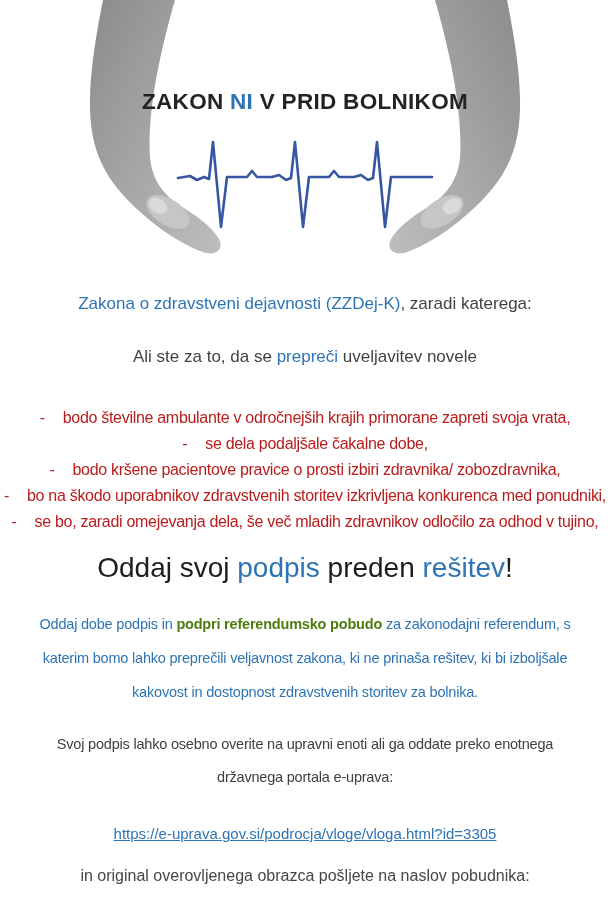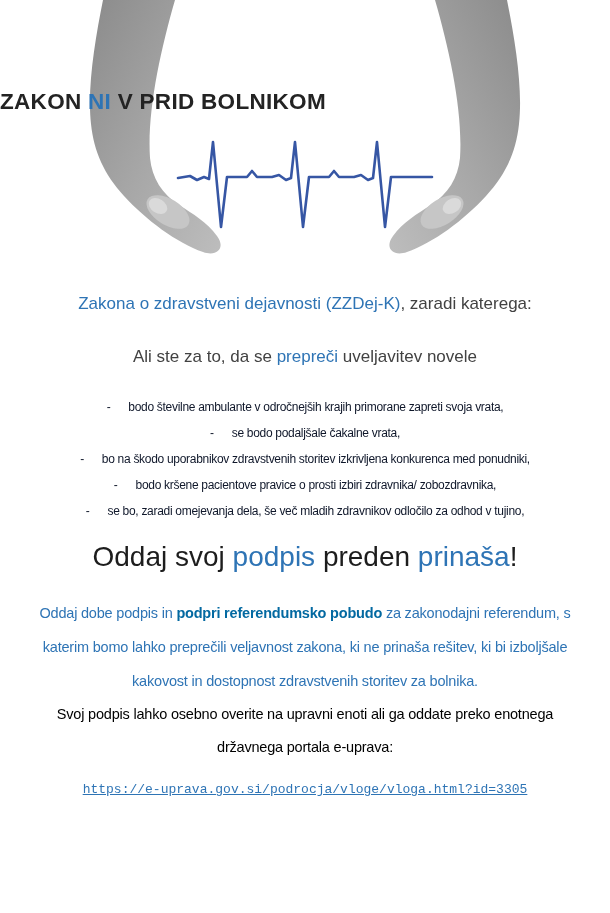--- a/index.html
+++ b/index.html
@@ -11,46 +11,46 @@
   *{margin:0;padding:0;box-sizing:border-box;}
   html,body{width:610px;height:913px;background:#ffffff;overflow:hidden;}
   body{font-family:"Liberation Sans", sans-serif;color:var(--text_dark);}
   .poster{width:610px;height:913px;position:relative;background:#fff;}
 
   
   .graphic{position:relative;width:610px;height:268px;}
   .graphic svg{position:absolute;top:0;left:0;}
   .title{
     position:absolute;top:89px;left:0;width:100%;
-    font-size:22.5px;font-weight:700;
+    text-align:center;font-size:22.5px;font-weight:700;
     letter-spacing:0.3px;color:var(--title_black);z-index:3;
   }
   .title .hl{color:var(--accent_blue);}
   .ekg-path{stroke:var(--ekg_blue);stroke-width:2.6;fill:none;stroke-linejoin:round;stroke-linecap:round;}
 
   
   .centered{text-align:center;margin-left:auto;margin-right:auto;}
   .intro1{margin-top:33px;font-size:17px;color:#424242;max-width:580px;}
   .intro2{margin-top:26px;font-size:17px;color:#424242;max-width:580px;}
   .blue{color:var(--accent_blue);}
 
-  .bullets{margin-top:27px;max-width:604px;font-size:12px;letter-spacing:-0.3px;color:#0f172a;}
+  .bullets{margin-top:38px;max-width:604px;font-size:16px;letter-spacing:-0.3px;color:#b91c1c;}
   .bullets p{line-height:26px;}
   .dash{margin-right:18px;}
 
   .cta{margin-top:15px;font-size:28px;font-weight:400;color:#1d1d1d;line-height:36px;max-width:600px;}
 
   .appeal{
     margin-top:21px;max-width:566px;font-size:14.5px;letter-spacing:-0.2px;
     line-height:34px;color:var(--accent_blue);
   }
-  .appeal .b{color:#0369a1;font-weight:700;}
+  .appeal .b{color:#4d7c0f;font-weight:700;}
 
-  .instructions{max-width:560px;font-size:14.5px;letter-spacing:-0.2px;line-height:33px;color:#000000;}
-  .linkline{margin-top:12px;max-width:580px;font-size:13px;line-height:28px;font-family:Liberation Mono, monospace;}
+  .instructions{margin-top:19px;max-width:560px;font-size:14.5px;letter-spacing:-0.2px;line-height:33px;color:#404040;}
+  .linkline{margin-top:26px;max-width:580px;font-size:15px;line-height:28px;}
   .linkline a{color:var(--accent_blue);text-decoration:underline;}
   .closing{margin-top:15px;max-width:580px;font-size:16px;color:#464646;line-height:26px;}
 </style>
 </head>
 <body>
 
 <div class="poster">
 
   <div class="graphic">
     <svg width="610" height="268" viewBox="0 0 610 268">
@@ -99,34 +99,35 @@
   <p class="centered intro2">
     <span class="blue">Zakona o zdravstveni dejavnosti (ZZDej-K)</span><span>, zaradi katerega:</span>
   </p>
 
   <p class="centered intro1">
     <span>Ali ste za to, da se </span><span class="blue">prepreči</span><span> uveljavitev novele</span>
   </p>
 
   <div class="centered bullets">
     <p><span class="dash">-</span><span>bodo številne ambulante v odročnejših krajih primorane zapreti svoja vrata,</span></p>
-    <p><span class="dash">-</span><span>se bodo podaljšale čakalne vrata,</span></p>
+    <p><span class="dash">-</span><span>se dela podaljšale čakalne dobe,</span></p>
+    <p><span class="dash">-</span><span>bodo kršene pacientove pravice o prosti izbiri zdravnika/ zobozdravnika,</span></p>
     <p><span class="dash">-</span><span>bo na škodo uporabnikov zdravstvenih storitev izkrivljena konkurenca med ponudniki,</span></p>
-    <p><span class="dash">-</span><span>bodo kršene pacientove pravice o prosti izbiri zdravnika/ zobozdravnika,</span></p>
     <p><span class="dash">-</span><span>se bo, zaradi omejevanja dela, še več mladih zdravnikov odločilo za odhod v tujino,</span></p>
   </div>
 
   <h1 class="centered cta">
-    <span>Oddaj svoj </span><span class="blue">podpis</span><span> preden </span><span class="blue">prinaša</span><span>!</span>
+    <span>Oddaj svoj </span><span class="blue">podpis</span><span> preden </span><span class="blue">rešitev</span><span>!</span>
   </h1>
 
   <p class="centered appeal">
     <span>Oddaj dobe podpis in </span><span class="b">podpri referendumsko pobudo</span><span> za zakonodajni referendum, s katerim bomo lahko preprečili veljavnost zakona, ki ne prinaša rešitev, ki bi izboljšale kakovost in dostopnost zdravstvenih storitev za bolnika.</span>
   </p>
 
   <p class="centered instructions">Svoj podpis lahko osebno overite na upravni enoti ali ga oddate preko enotnega državnega portala e-uprava:</p>
 
   <p class="centered linkline">
     <a href="#">https://e-uprava.gov.si/podrocja/vloge/vloga.html?id=3305</a>
   </p>
 
+  <p class="centered closing">in original overovljenega obrazca pošljete na naslov pobudnika:</p>
 
 </div>
 
 </body></html>

